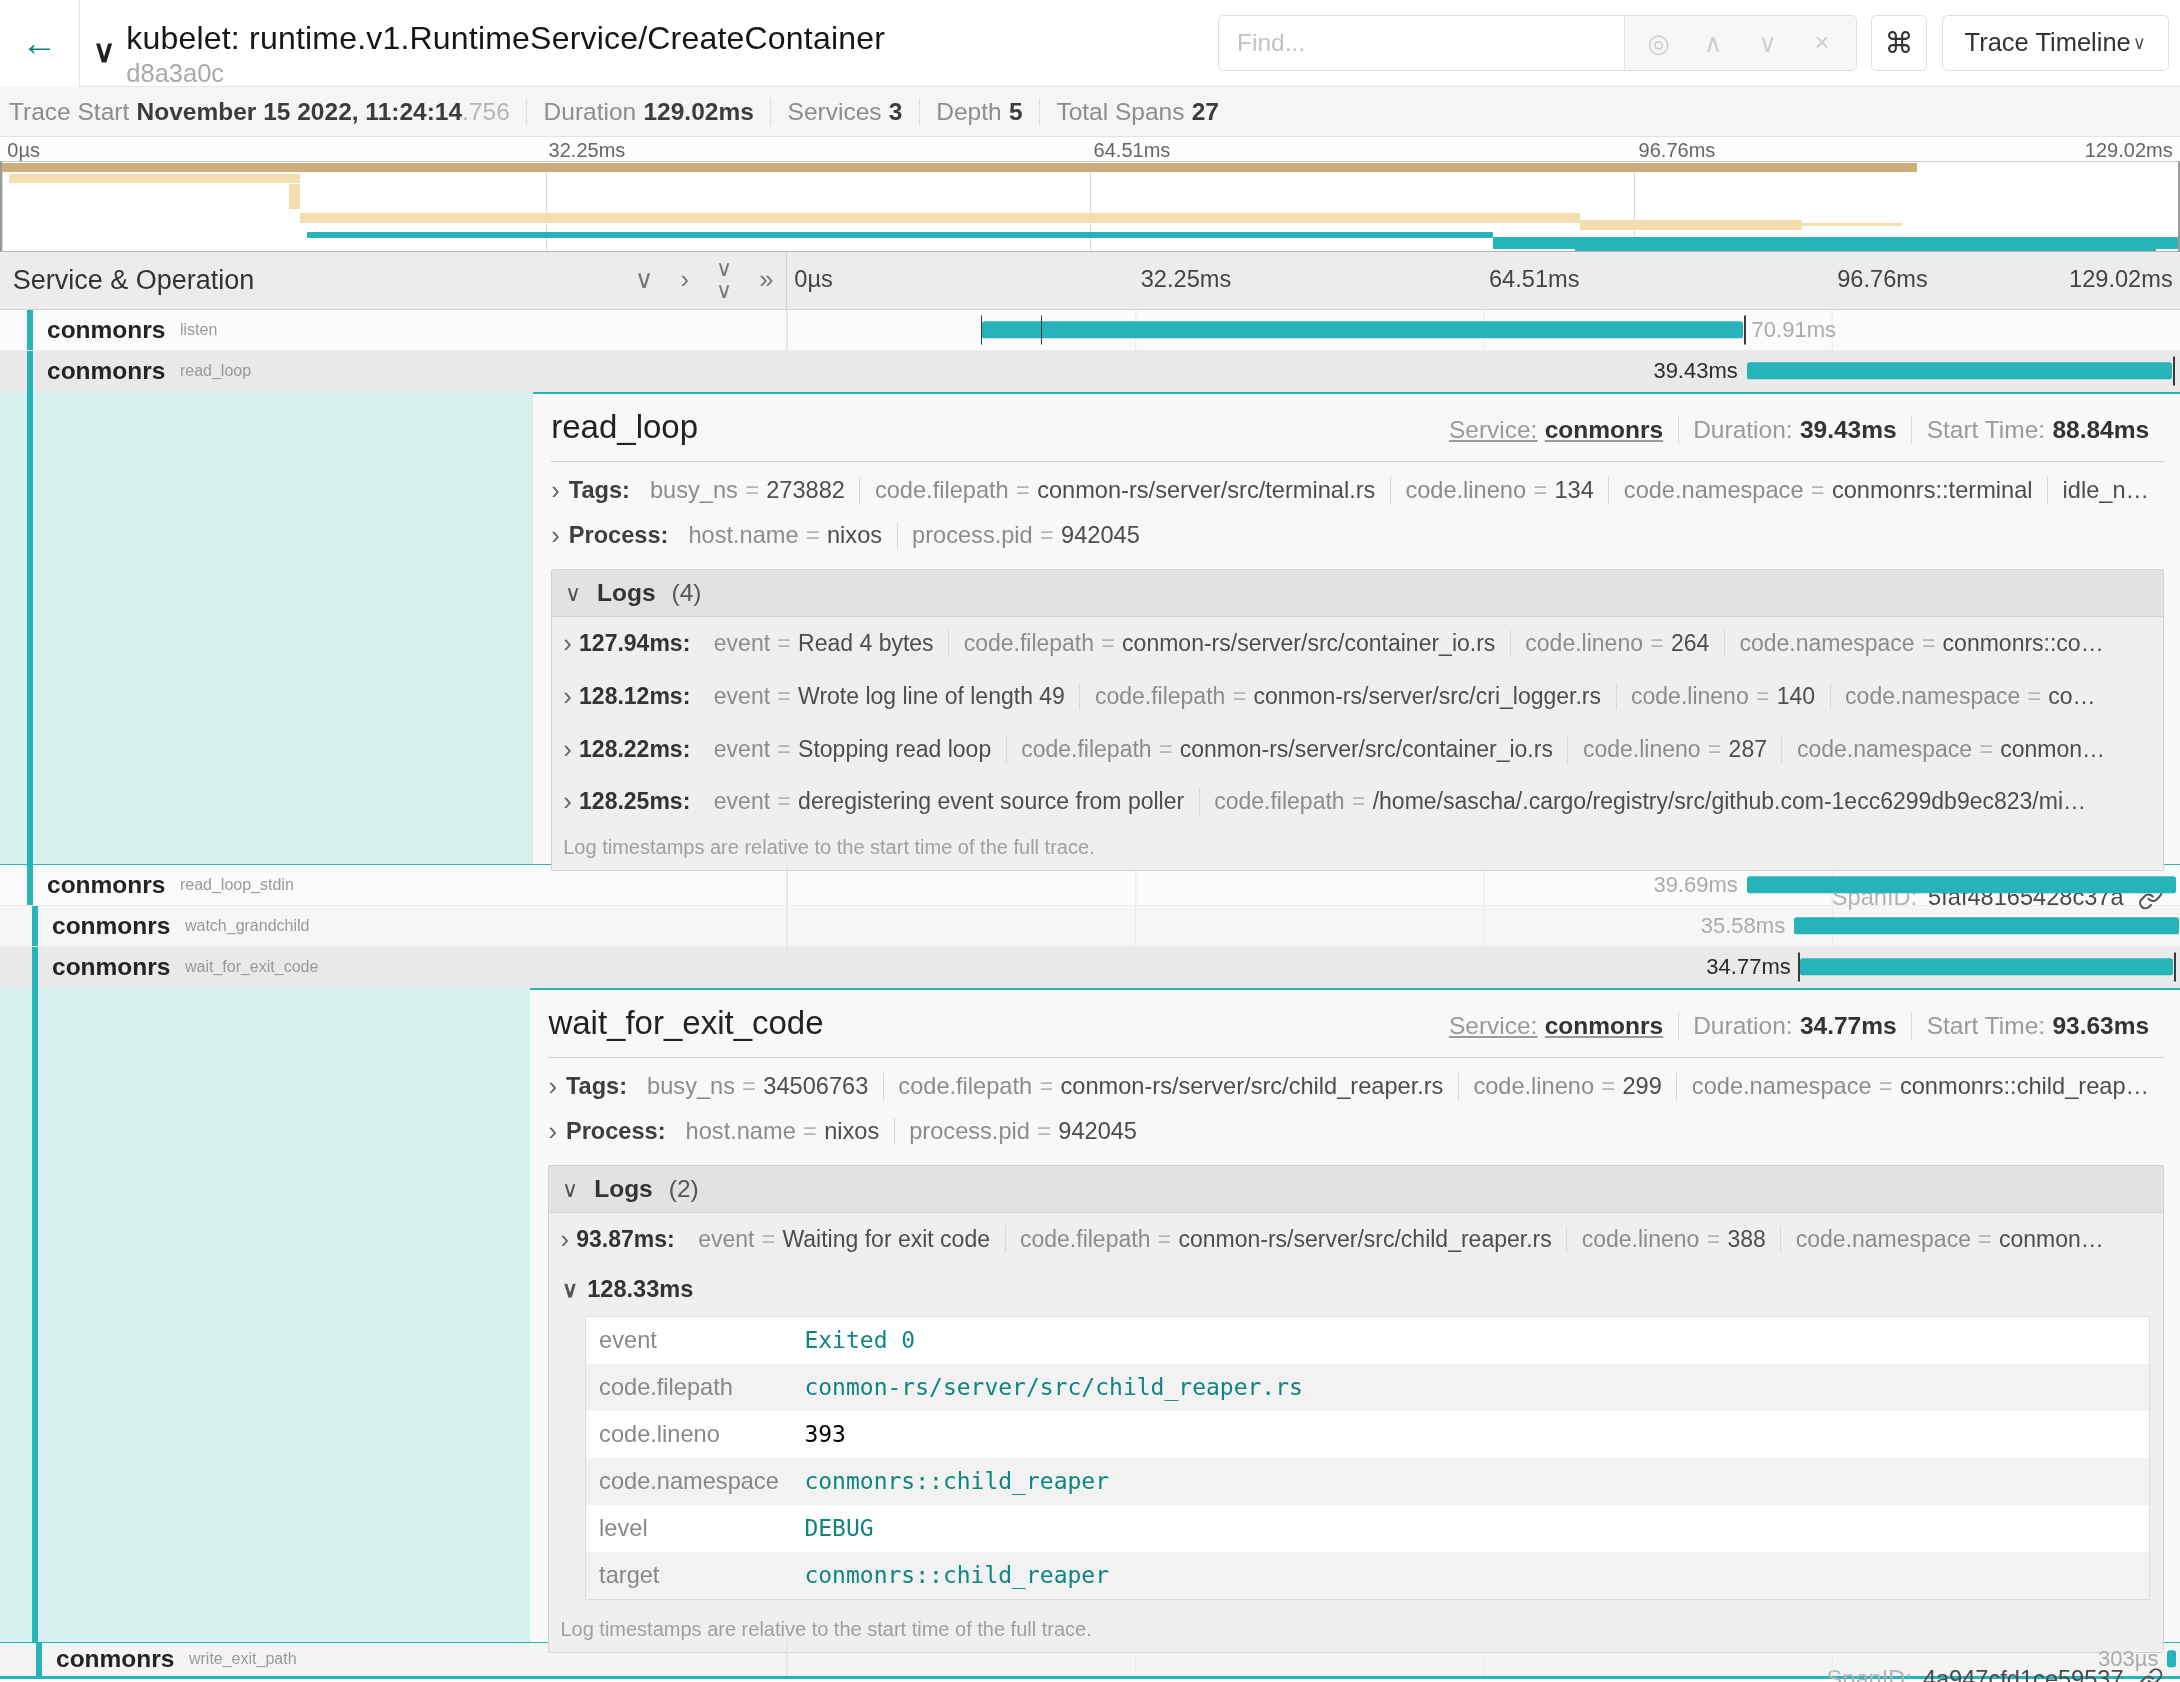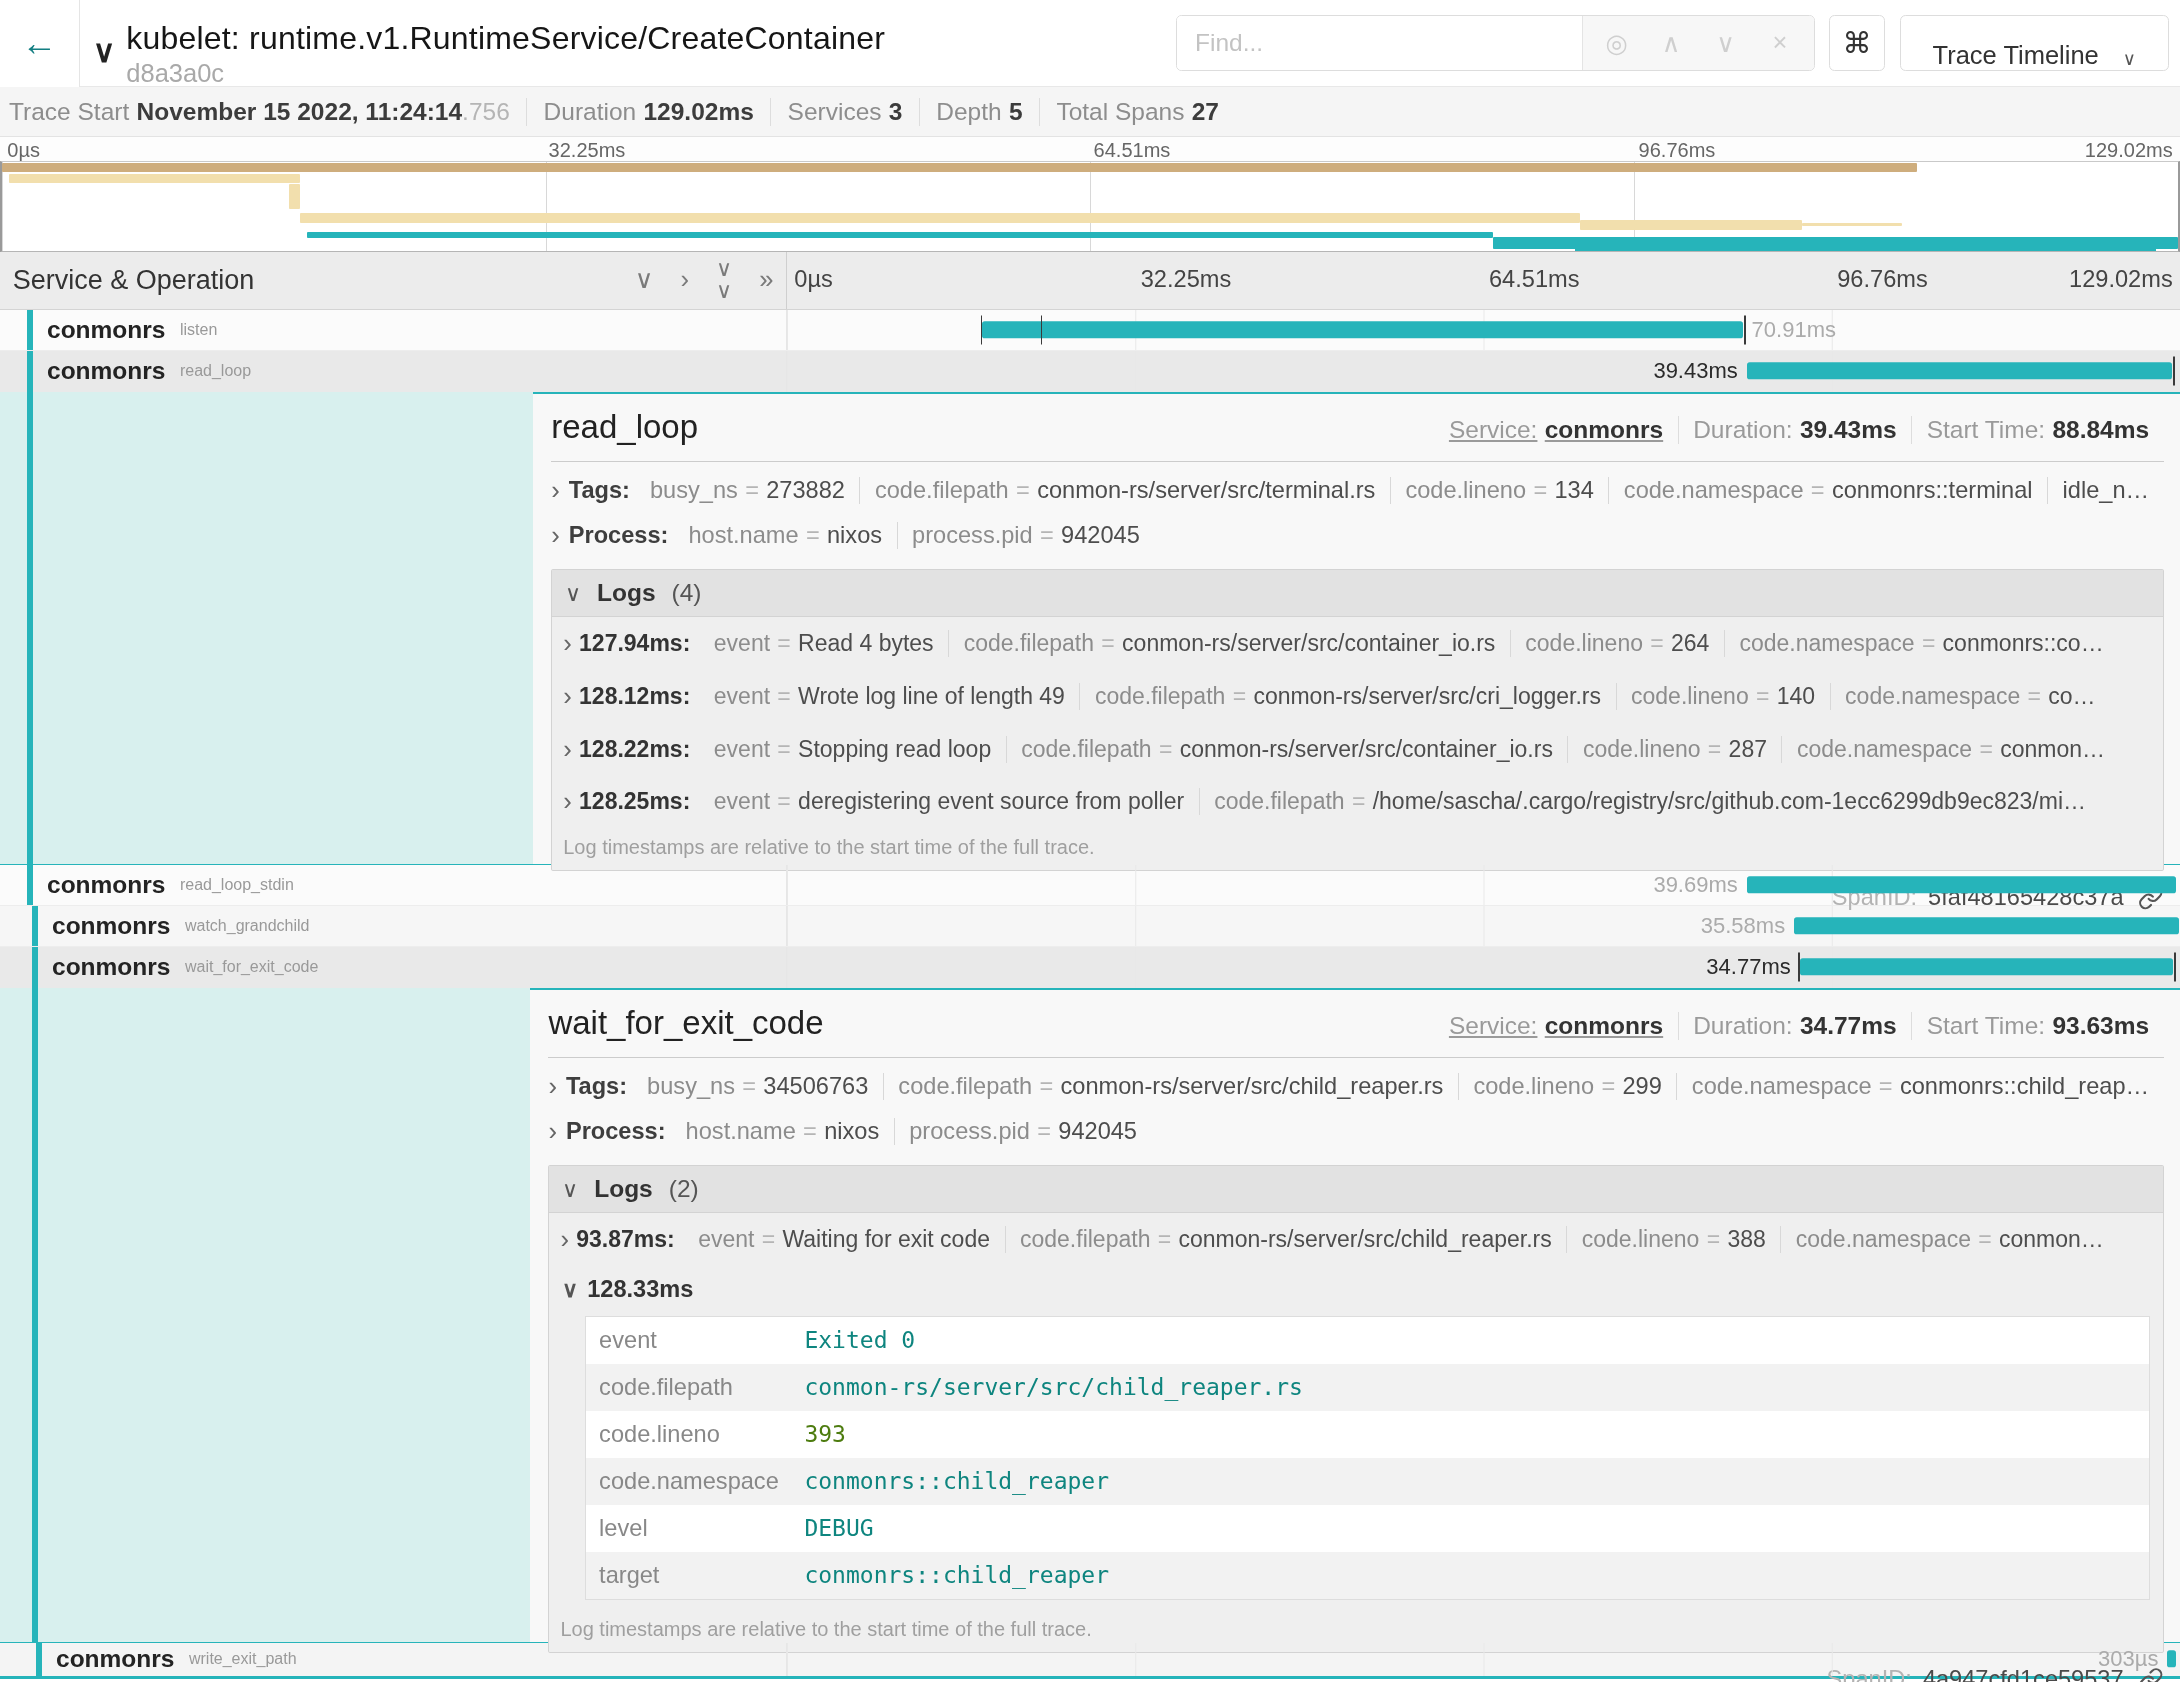--- a/index.html
+++ b/index.html
@@ -15,21 +15,21 @@
   .title-wrap h1 { font-size:32px; font-weight:normal; color:#161616; letter-spacing:0.2px; }
   .trace-id { font-size:25.5px; color:#a9a9a9; margin-top:1.8px; }
   .header-right { position:absolute; right:11px; top:14.5px; display:flex; align-items:center; gap:14.5px; }
   .find-group { display:flex; border:0.9px solid #ddd; border-radius:5.5px; overflow:hidden; height:56px; background:#fff; }
   .find-group input { border:none; outline:none; width:405px; padding:0 18px; font-size:24.5px; color:#444; }
   .find-group input::placeholder { color:#c3c3c3; }
   .find-tools { display:flex; align-items:center; background:#f7f7f7; border-left:0.9px solid #e4e4e4; padding:0 9px; gap:5.5px; }
   .ft { width:49px; text-align:center; color:#cfcfcf; font-size:25.5px; cursor:pointer; }
   .kbd-btn { width:56px; height:56px; border:0.9px solid #ddd; border-radius:5.5px; background:#fff; font-size:29px; color:#333; cursor:pointer; }
   .view-btn { height:56px; border:0.9px solid #ddd; border-radius:5.5px; background:#fff; font-size:25.5px; color:#333;
-    padding:0 32px; display:flex; align-items:flex-end; gap:24px; cursor:pointer; }
+    padding:0 22px; display:flex; align-items:center; gap:2px; cursor:pointer; }
   .view-btn .small-chev { font-size:18px; color:#555; }
 
   
   .summary { height:50px; background:#f5f5f5; border-bottom:0.9px solid #e3e3e3; display:flex; align-items:center; font-size:24.5px; }
   .sum-item { padding:0 16.4px; color:#8d8d8d; border-left:0.9px solid #ddd; white-space:nowrap; }
   .sum-item:first-child { border-left:none; padding-left:9px; }
   .sum-item b { color:#3c3c3c; font-weight:bold; margin-left:7.3px; }
   .sum-item .suffix { color:#b5b5b5; }
 
   
@@ -95,21 +95,21 @@
   .log-row { display:flex; align-items:center; padding:12.7px 9px 11px 11px; font-size:23px; overflow:hidden; white-space:nowrap; }
   .log-row .ts { font-weight:bold; color:#333; margin:0 9px 0 7.3px; }
   .log-note { font-size:20px; color:#9f9f9f; padding:9px 11px 11px 11px; }
   .exp-head { display:flex; align-items:center; gap:9px; padding:11px 11px 5.5px 12.7px; font-size:23.6px; font-weight:bold; color:#333; cursor:pointer; }
   .kvt { background:#fff; border:0.9px solid #ddd; margin:7.3px 12.7px 9px 36px; }
   .kvt-row { display:flex; font-size:23.6px; }
   .kvt-row:nth-child(even) { background:#f2f2f2; }
   .kvt-key { width:209px; padding:10px 12.7px; color:#888; flex-shrink:0; }
   .kvt-val { padding:10px 9px; font-family:"DejaVu Sans Mono", monospace; font-size:23px; }
   .kvt-val.str { color:#0e857f; }
-  .kvt-val.num { color:#4d7c0f; }
+  .kvt-val.num { color:#000000; }
   .spanid-row { display:flex; justify-content:flex-end; align-items:center; margin-top:12.7px; font-size:23.6px; gap:5.5px; }
   .spanid-lab { color:#b3b3b3; }
   .spanid-val { color:#4a4a4a; margin-left:5.5px; }
   .link-icon { width:25.5px; height:25.5px; margin-left:9px; cursor:pointer; }
 
   .bottom-row { border-bottom:3.6px solid #26b4ba; height:36px; background:#f4f4f4; }
 </style>
 </head>
 <body>
 

